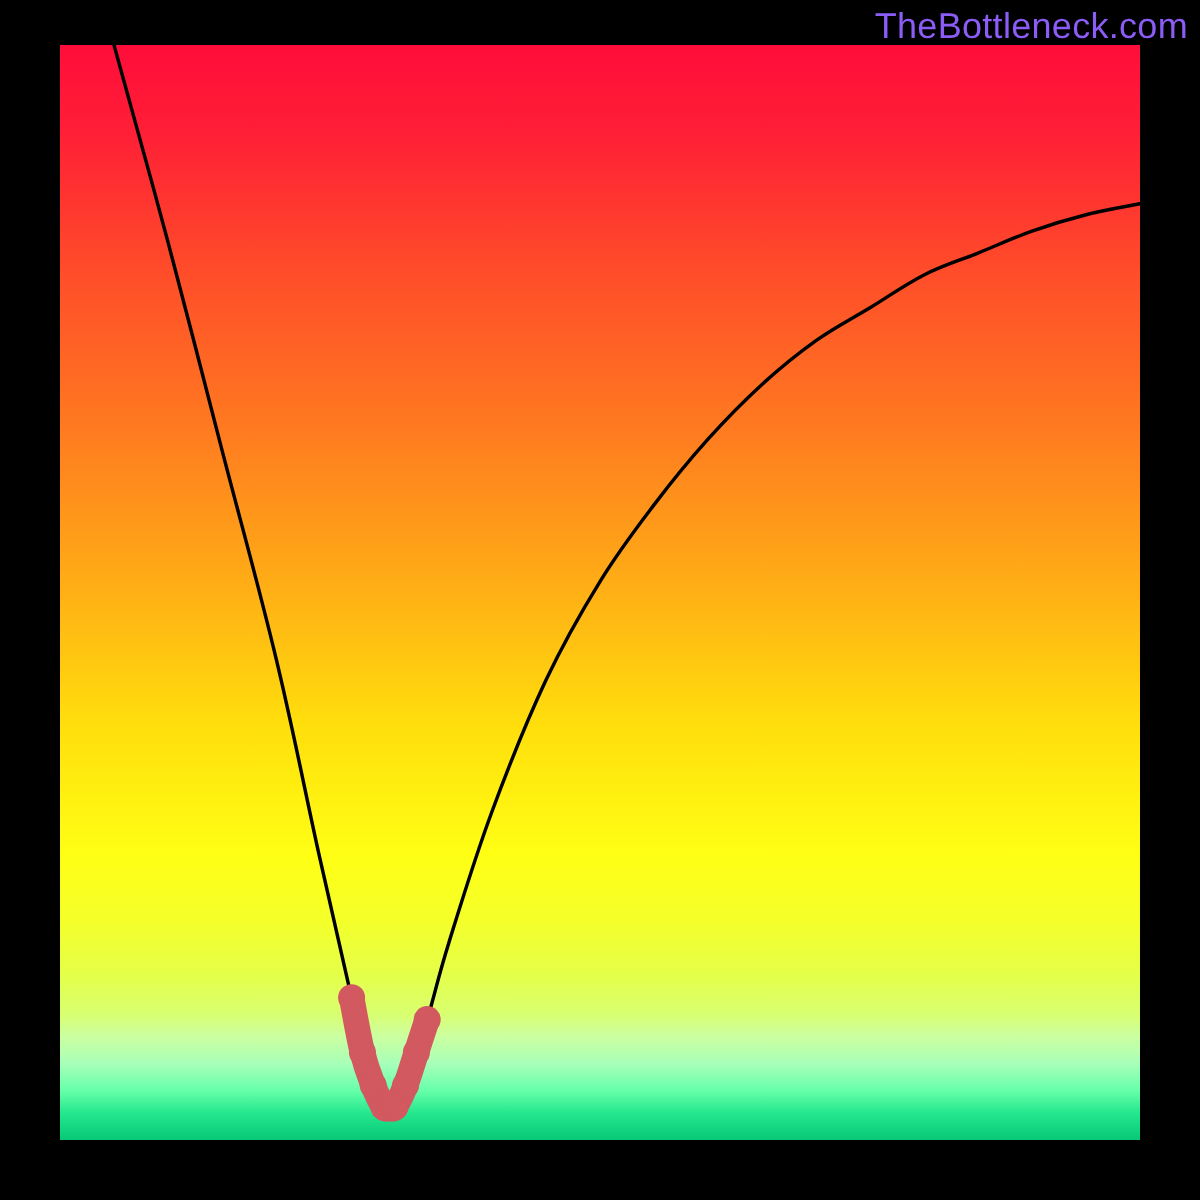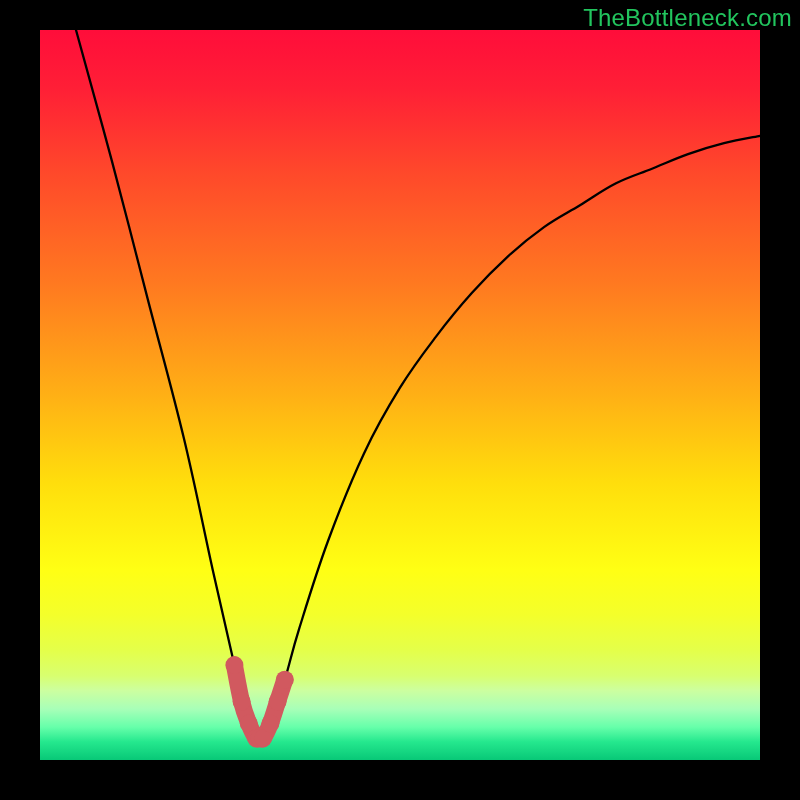--- a/index.html
+++ b/index.html
@@ -25,21 +25,21 @@
     height: 730px;
   }
   .grad {
     position: absolute;
     left: 0; top: 0; width: 100%; height: 100%;
   }
   .watermark {
     position: absolute;
     top: 4px;
     right: 8px;
-    color: #22c55e;
+    color: #8b5cf6;
     font-size: 24px;
     font-weight: 400;
     letter-spacing: 0.2px;
     user-select: none;
   }
   svg.curve {
     position: absolute;
     left: 0; top: 0;
     width: 100%; height: 100%;
     overflow: visible;

